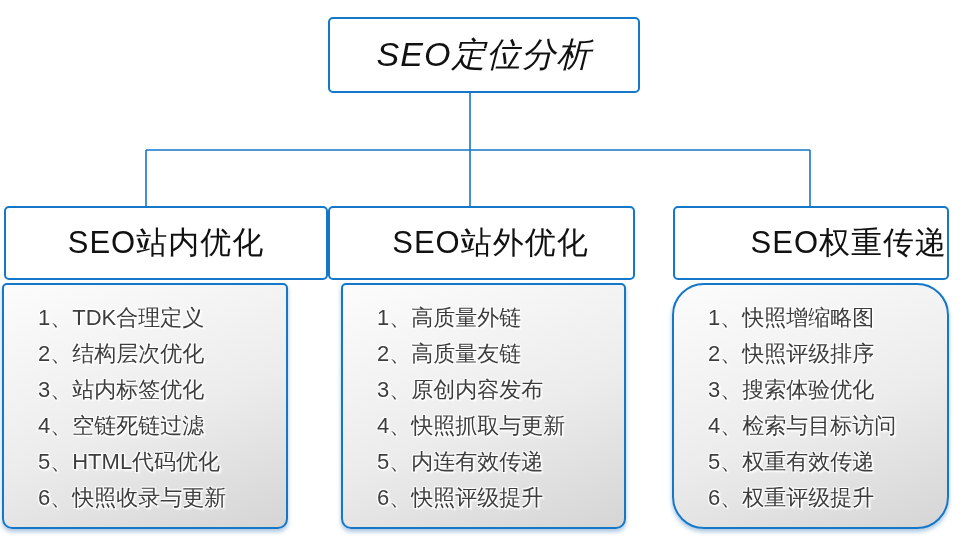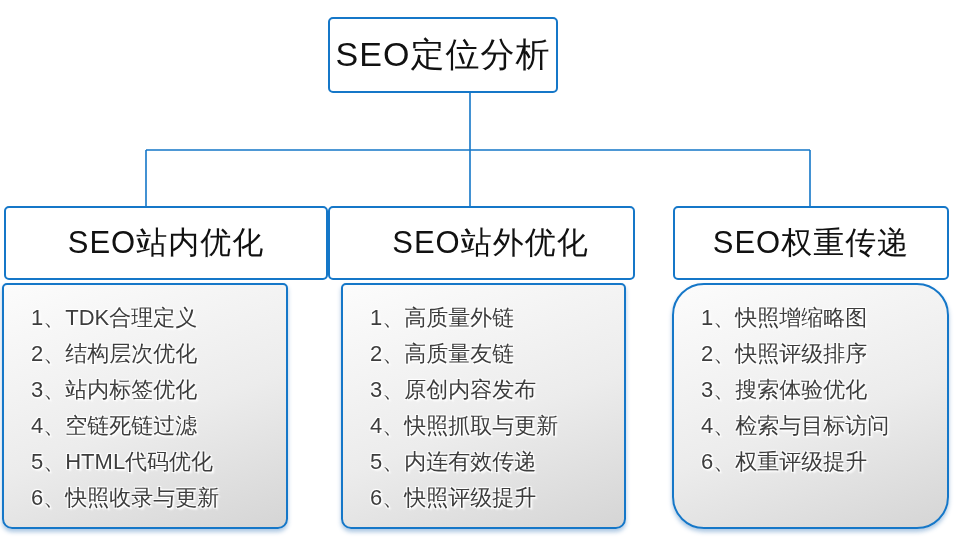--- a/index.html
+++ b/index.html
@@ -14,33 +14,33 @@
     font-family:"Liberation Sans","DejaVu Sans",sans-serif;
     background:#ffffff;
   }
   .connectors{position:absolute;left:0;top:0;width:960px;height:550px;}
   .node{
     position:absolute;box-sizing:border-box;
     background:#ffffff;border:2px solid var(--blue);border-radius:5px;
     display:flex;align-items:center;justify-content:center;
     color:#111;
   }
-  .root-box{left:328px;top:17px;width:230px;height:76px;font-size:34px;letter-spacing:1px;}
+  .root-box{left:328px;top:17px;width:312px;height:76px;font-size:34px;letter-spacing:1px;font-style:italic;}
   .head{top:206px;height:74px;font-size:31px;letter-spacing:1px;z-index:2;}
   .panel{
     position:absolute;top:283px;height:246px;box-sizing:border-box;
     border:2px solid var(--blue);
     border-radius:5px 5px 10px 10px;
     background:linear-gradient(160deg,var(--grad-top) 0%,#ececec 55%,var(--grad-bottom) 100%);
     box-shadow:0 3px 4px rgba(70,130,190,0.45);
-    padding:15px 6px 0 27px;z-index:1;
+    padding:15px 6px 0 34px;z-index:1;
   }
   .c1h{left:4px;width:324px;align-items:center;}   .c1b{left:2px;width:286px;}
   .c2h{left:328px;width:307px;padding-left:18px;} .c2b{left:341px;width:285px;}
-  .c3h{left:673px;width:276px;} .c3b{left:672px;width:277px;border-radius:32px;}
+  .c3h{left:673px;width:276px;justify-content:flex-end;} .c3b{left:672px;width:277px;border-radius:32px;}
   .li{
     font-size:22px;line-height:36px;color:var(--text-dark);white-space:nowrap;
     text-shadow:-1px -1px 1px #fff,1px -1px 1px #fff,-1px 1px 1px #fff,1px 1px 1px #fff,2px 2px 2px rgba(255,255,255,0.9);
   }
 </style>
 </head>
 <body>
 
 <div class="canvas">
 
@@ -77,16 +77,17 @@
   </div>
 
   <div class="node head c3h">
     <span>SEO权重传递</span>
   </div>
   <div class="panel c3b">
     <div class="li">1、快照增缩略图</div>
     <div class="li">2、快照评级排序</div>
     <div class="li">3、搜索体验优化</div>
     <div class="li">4、检索与目标访问</div>
+    <div class="li">5、权重有效传递</div>
     <div class="li">6、权重评级提升</div>
   </div>
 
 </div>
 
 </body></html>

